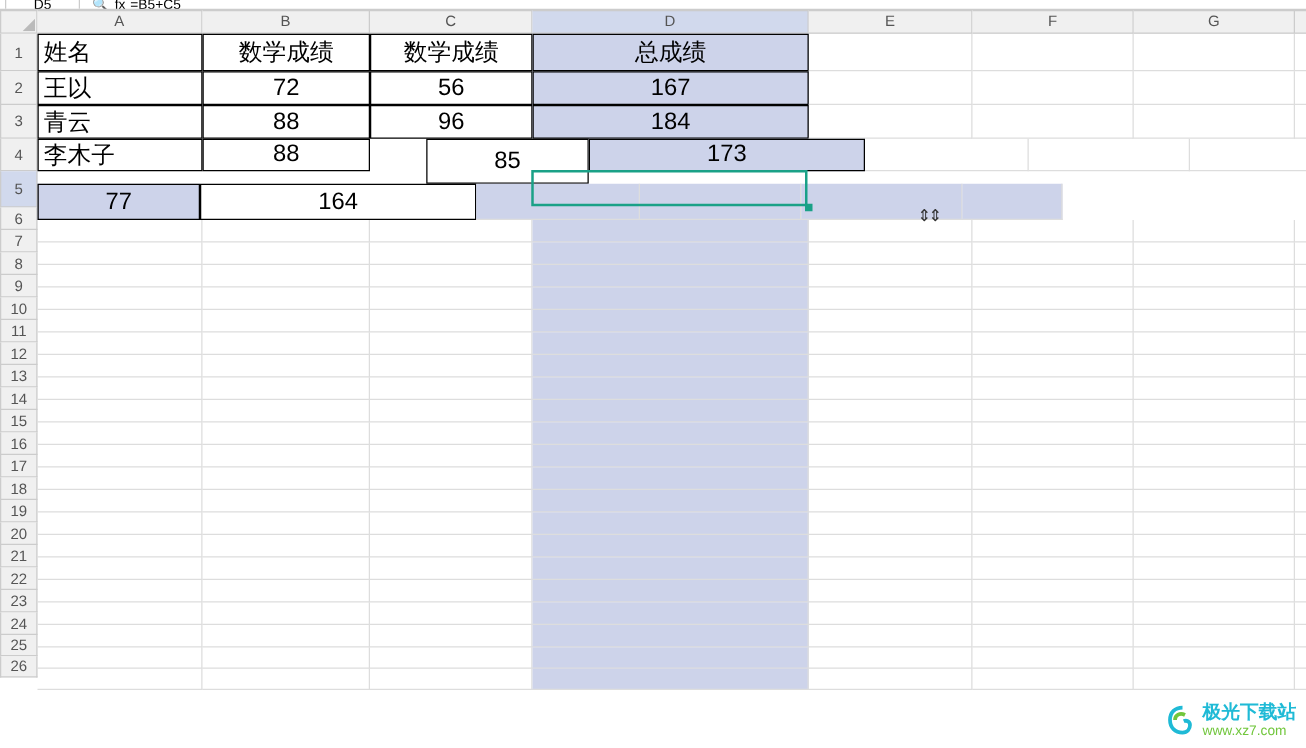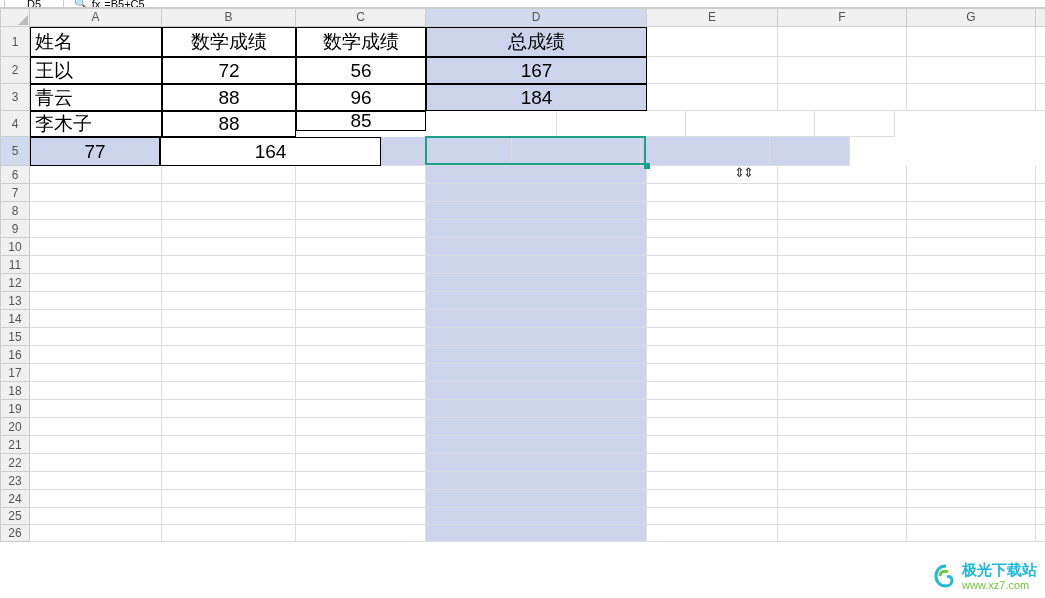--- a/index.html
+++ b/index.html
@@ -232,21 +232,22 @@
             <div class="cell data-body center" style="width: 130px; height: 27px;">96</div>
             <div class="cell data-body center bg-sel" style="width: 221px; height: 27px;">184</div>
             <div class="cell" style="width: 131px; height: 27px;"></div>
             <div class="cell" style="width: 129px; height: 27px;"></div>
             <div class="cell" style="width: 129px; height: 27px;"></div>
             <div class="cell" style="width: 80px; height: 27px;"></div>
           </div>
           <div class="cell-row">
             <div class="cell data-body" style="width: 132px; height: 26px;">李木子</div>
             <div class="cell data-body center" style="width: 134px; height: 26px;">88</div>
-            <div class="cell data-body center" style="width: 130px; height: 20px;">85</div>
+            <div class="cell data-body center" style="width: 130px; height: 36px; margin-left: 45px;">85</div>
+            <div class="cell data-body center bg-sel" style="width: 221px; height: 26px;">173</div>
             <div class="cell" style="width: 131px; height: 26px;"></div>
             <div class="cell" style="width: 129px; height: 26px;"></div>
             <div class="cell" style="width: 129px; height: 26px;"></div>
             <div class="cell" style="width: 80px; height: 26px;"></div>
           </div>
           <div class="cell-row">
             <div class="cell data-body center bg-sel" style="width: 130px; height: 29px;">77</div>
             <div class="cell data-body center" style="width: 221px; height: 29px;">164</div>
             <div class="cell row-hl" style="width: 131px; height: 29px;"></div>
             <div class="cell row-hl" style="width: 129px; height: 29px;"></div>

